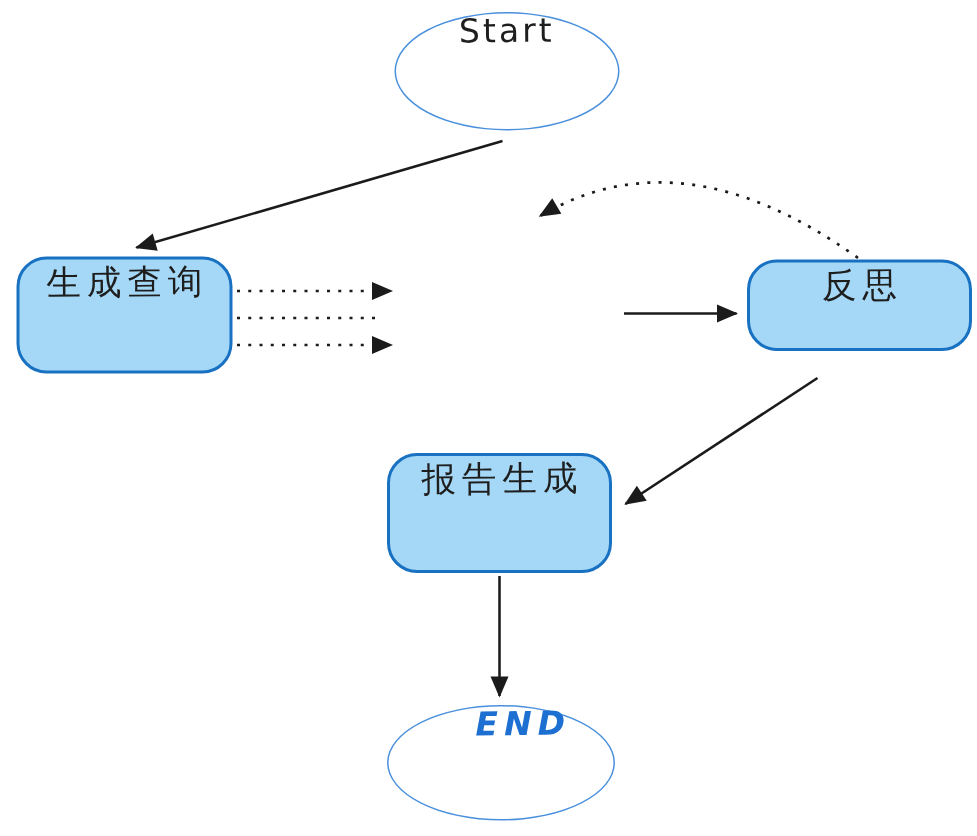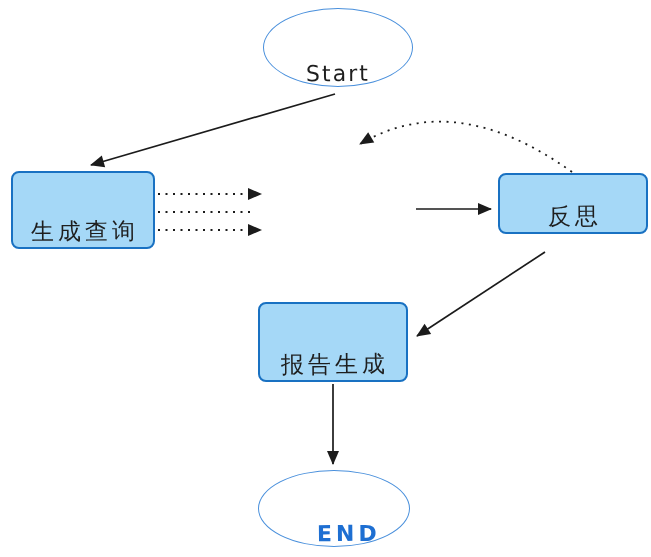--- a/index.html
+++ b/index.html
@@ -28,48 +28,49 @@
   .edge.dotted {
     stroke-dasharray: 2 5.5;
     stroke-width: 1.8;
   }
   .ah-path {
     fill: var(--arrow-color, #1b1b1b);
   }
   .node {
     position: absolute;
     display: flex;
-    align-items: flex-end;
+    align-items: flex-start;
     justify-content: center;
     box-sizing: border-box;
     color: var(--text-color, #1e1e1e);
   }
   .node.rect {
     background: var(--node-fill, #a5d8f7);
     border: 2px solid var(--node-stroke, #1971c2);
-    border-radius: 8px;
+    border-radius: 20px;
     font-size: 23px;
     letter-spacing: 4px;
     text-indent: 4px;
   }
   .node.ellipse {
     background: #ffffff;
     border: 1.5px solid var(--ellipse-stroke, #4a90dc);
     border-radius: 50%;
     font-size: 22px;
     letter-spacing: 2px;
   }
   .node .label {
     transform: rotate(-0.5deg);
     white-space: nowrap;
   }
   .node.end-node .label {
     color: var(--end-text-color, #1e6fd2);
     font-weight: bold;
     letter-spacing: 4px;
+    font-style: italic;
     margin-left: 30px;
   }
 </style>
 </head>
 <body>
 
 <div class="canvas">
 
   <svg class="edges-layer" width="651" height="557" viewBox="0 0 651 557" xmlns="http://www.w3.org/2000/svg">
     <defs>

